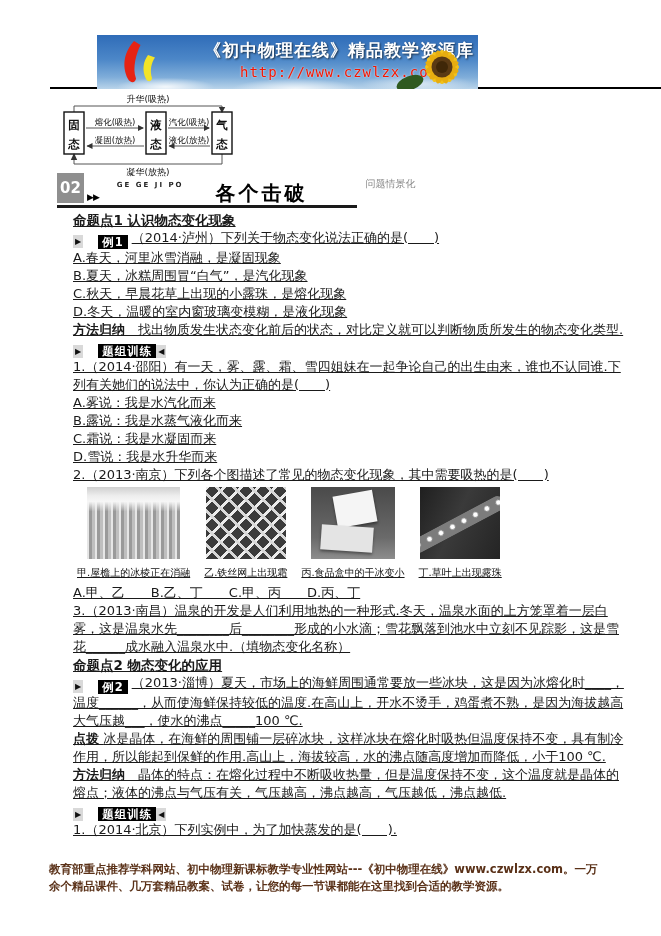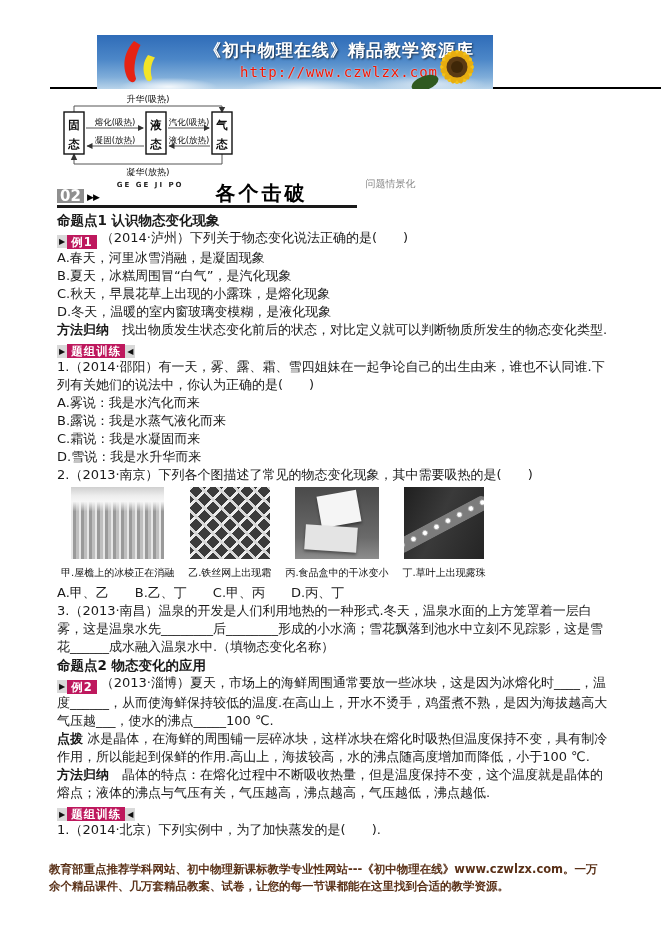--- a/index.html
+++ b/index.html
@@ -8,21 +8,20 @@
     font-family:"DejaVu Sans",sans-serif;color:#1a1a1a;overflow:hidden;
   }
   
   .banner{
     position:absolute;left:97px;top:35px;width:381px;height:54px;overflow:hidden;z-index:2;
     background:
       radial-gradient(70px 13px at 18% 96%, rgba(255,255,255,.85), transparent 70%),
       radial-gradient(90px 15px at 52% 100%, rgba(255,255,255,.8), transparent 70%),
       radial-gradient(80px 13px at 84% 90%, rgba(255,255,255,.6), transparent 70%),
       linear-gradient(180deg,#2f6cb8 0%,#4c87c8 45%,#7fadd9 78%,#b9d4ea 100%);
-    padding-left: 15px;
   }
   .banner-logo{position:absolute;left:10px;top:4px;}
   .banner-text{position:absolute;left:72px;top:4px;width:340px;text-align:center;}
   .banner-title{
     font-size:17px;font-weight:bold;color:#ffffff;letter-spacing:1px;white-space:nowrap;
     text-shadow:1px 1px 2px rgba(0,0,0,.65);
   }
   .banner-url{
     margin-top:2px;font-size:14px;font-weight:normal;color:#f51500;
     font-family:"DejaVu Sans Mono",monospace;letter-spacing:1px;
@@ -30,43 +29,43 @@
   }
   .banner-sunflower{position:absolute;right:0px;bottom:-8px;}
   
   .top-rule{position:absolute;left:50px;top:87px;width:611px;height:2px;background:#000;z-index:1;}
   
   .diagram{position:absolute;left:58px;top:92px;z-index:1;}
   
   .sec-header{position:absolute;left:57px;top:179px;width:553px;}
   .sec-row{display:flex;align-items:flex-end;height:24px;}
   .sec-num{
-    width:27px;height:14px;background:#8f8f8f;color:#fff;font-weight:bold;font-size:15px;
+    width:27px;height:30px;background:#8f8f8f;color:#fff;font-weight:bold;font-size:15px;
     display:flex;align-items:center;justify-content:center;
   }
   .sec-arrows{font-size:9px;color:#000;margin:0 4px 1px 3px;letter-spacing:-1px;}
   .sec-stack{display:flex;flex-direction:row;line-height:1;}
   .sec-pinyin{font-size:7px;font-weight:bold;letter-spacing:2px;color:#222;margin-left:14px;}
   .sec-title{font-size:20px;font-weight:bold;color:#000;letter-spacing:3px;margin-top:1px;margin-left:32px;}
   .sec-tag{font-size:10px;color:#888;margin:0 0 12px 58px;}
   .sec-rule{width:300px;height:3px;background:#1a1a1a;margin-top:2px;}
   
-  .content{position:absolute;left:57px;top:211px;width:553px;font-size:13px;line-height:18px;}
+  .content{position:absolute;left:73px;top:211px;width:553px;font-size:13px;line-height:18px;text-decoration:underline;}
   .content p{margin:0;}
   .topic-title{font-weight:bold;font-size:13.5px;}
   .blabel{font-weight:bold;}
   
   .bdg{display:inline-flex;align-items:center;vertical-align:-2px;margin-right:4px;}
   .bdg-tri{
     background:#d9d9d9;color:#111;font-size:8px;line-height:13px;height:13px;
     padding:0 2px;display:inline-block;
   }
   .bdg-lbl{
-    background:#be185d;color:#ffffff;font-size:11.5px;line-height:14px;height:14px;
-    padding:0 4px;display:inline-block;font-weight:bold;letter-spacing:1px;
+    background:#000000;color:#ffffff;font-size:11.5px;line-height:14px;height:14px;
+    padding:0 4px;display:inline-block;font-weight:bold;letter-spacing:1px;margin-left:15px;
   }
   .drill-row{margin:1px 0 1px 0;}
   
   .figs{display:flex;gap:14px;align-items:flex-start;margin:3px 0 2px 4px;}
   .fig{text-align:center;flex:0 0 auto;}
   .ph{position:relative;overflow:hidden;margin:0 auto;height:72px;}
   .ph-icicle{width:93px;background:
       linear-gradient(180deg,#cfcfcf 0%,#ededed 12%,#f6f6f6 20%,rgba(255,255,255,0) 34%),
       repeating-linear-gradient(90deg,#e6e6e6 0 2px,#9a9a9a 2px 5px,#bfbfbf 5px 8px);
       background-color:#9a9a9a;}

